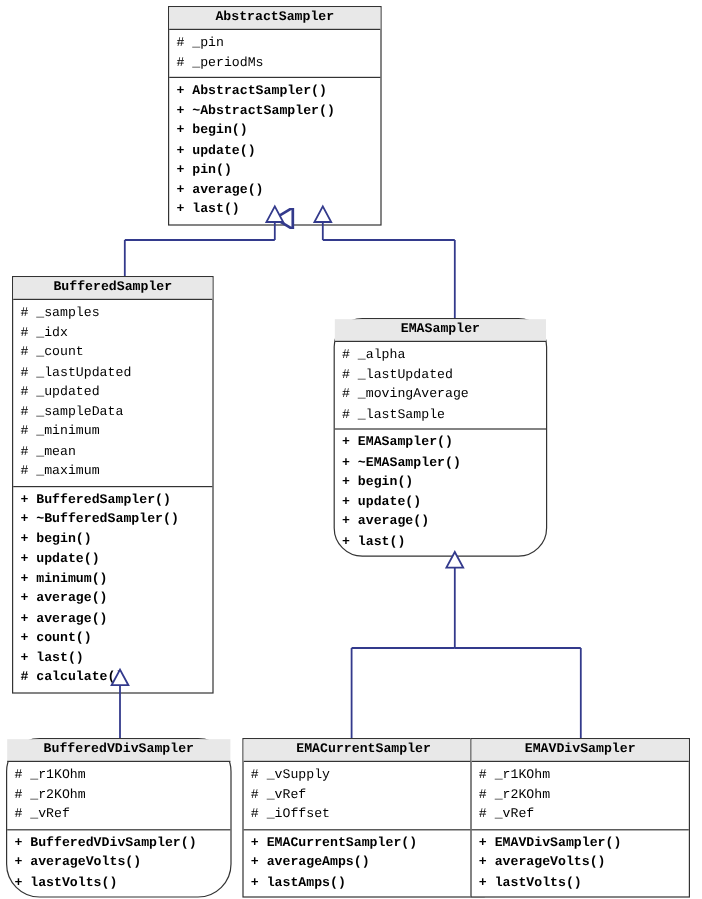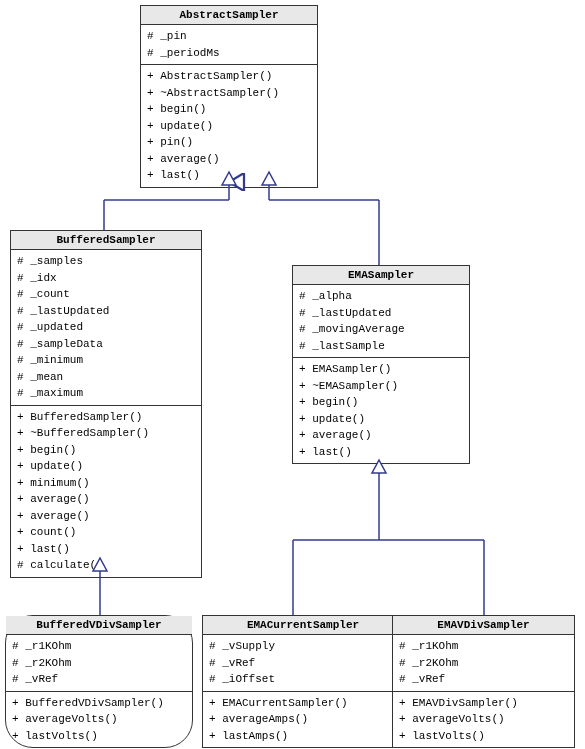--- a/index.html
+++ b/index.html
@@ -35,20 +35,21 @@
 
     .uml-box .attr-section {
       border-bottom: 1px solid #333;
       padding: 3px 6px;
       line-height: 1.5;
     }
 
     .uml-box .method-section {
       padding: 3px 6px;
       line-height: 1.5;
+      font-weight: bold;
     }
 
     svg.arrows {
       position: absolute;
       top: 0;
       left: 0;
       width: 585px;
       height: 749px;
       pointer-events: none;
     }
@@ -80,21 +81,21 @@
       <div>+ AbstractSampler()</div>
       <div>+ ~AbstractSampler()</div>
       <div>+ begin()</div>
       <div>+ update()</div>
       <div>+ pin()</div>
       <div>+ average()</div>
       <div>+ last()</div>
     </div>
   </div>
 
-  <div class="uml-box" style="left:10px; top:230px; width:192px;">
+  <div class="uml-box" style="left:10px; top:230px; width:168px;">
     <div class="title-section">BufferedSampler</div>
     <div class="attr-section">
       <div># _samples</div>
       <div># _idx</div>
       <div># _count</div>
       <div># _lastUpdated</div>
       <div># _updated</div>
       <div># _sampleData</div>
       <div># _minimum</div>
       <div># _mean</div>
@@ -107,21 +108,21 @@
       <div>+ update()</div>
       <div>+ minimum()</div>
       <div>+ average()</div>
       <div>+ average()</div>
       <div>+ count()</div>
       <div>+ last()</div>
       <div># calculate()</div>
     </div>
   </div>
 
-  <div class="uml-box" style="left:292px; top:265px; width:178px;">
+  <div class="uml-box" style="left:278px; top:265px; width:178px;border-radius:24px;">
     <div class="title-section">EMASampler</div>
     <div class="attr-section">
       <div># _alpha</div>
       <div># _lastUpdated</div>
       <div># _movingAverage</div>
       <div># _lastSample</div>
     </div>
     <div class="method-section">
       <div>+ EMASampler()</div>
       <div>+ ~EMASampler()</div>

